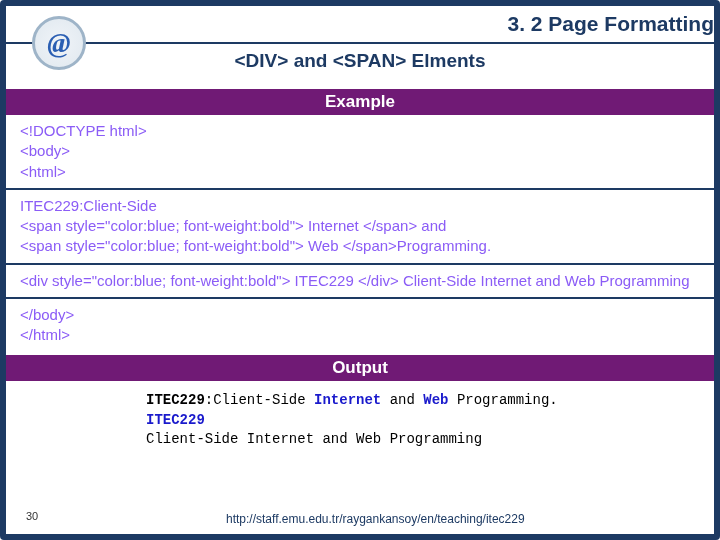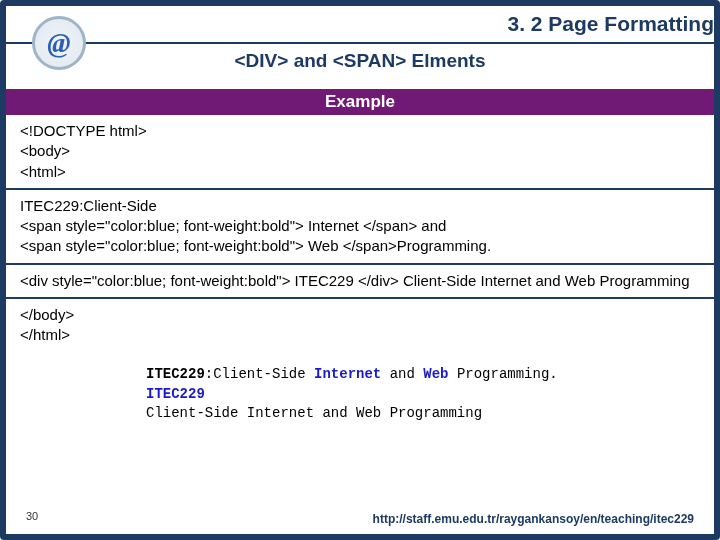--- a/index.html
+++ b/index.html
@@ -47,21 +47,21 @@
     color: #fff;
     font-weight: bold;
     text-align: center;
     padding: 3px 0;
     font-size: 17px;
   }
   .code-block {
     padding: 6px 14px 10px 14px;
     font-size: 15px;
     line-height: 1.35;
-    color: #000000;
+    color: #8b5cf6;
     font-family: Verdana, Arial, sans-serif;
   }
   .code-block hr {
     border: none;
     border-top: 2px solid #1d3a63;
     margin: 6px -14px;
   }
   .output-block {
     padding: 10px 14px 10px 140px;
     font-size: 14px;
@@ -84,23 +84,23 @@
     bottom: 12px;
     left: 20px;
     font-size: 11px;
     color: #333;
   }
   .footer-url {
     position: absolute;
     bottom: 8px;
     right: 20px;
     left: 220px;
-    text-align: right;
+    text-align: left;
     font-size: 12px;
-    font-weight: bold;
+    font-weight: normal;
     color: #1d3a63;
   }
   .at-icon {
     position: absolute;
     top: 10px;
     left: 26px;
     width: 54px;
     height: 54px;
   }
   .at-icon .ring {
@@ -148,20 +148,21 @@
     <div>ITEC229:Client-Side</div>
     <div>&lt;span style="color:blue; font-weight:bold"&gt; Internet &lt;/span&gt;  and</div>
     <div>&lt;span style="color:blue; font-weight:bold"&gt; Web &lt;/span&gt;Programming.</div>
     <hr>
     <div>&lt;div style="color:blue; font-weight:bold"&gt; ITEC229 &lt;/div&gt; Client-Side Internet and Web Programming</div>
     <hr>
     <div>&lt;/body&gt;</div>
     <div>&lt;/html&gt;</div>
   </div>
 
+  <div class="section-bar">Output</div>
 
   <div class="output-block">
     <div>
       <span class="out-strong">ITEC229</span><span>:Client-Side </span><span class="out-blue">Internet</span><span> and </span><span class="out-blue">Web</span><span> Programming.</span>
     </div>
     <div>
       <span class="out-blue2">ITEC229</span>
     </div>
     <div>Client-Side Internet and Web Programming</div>
   </div>

